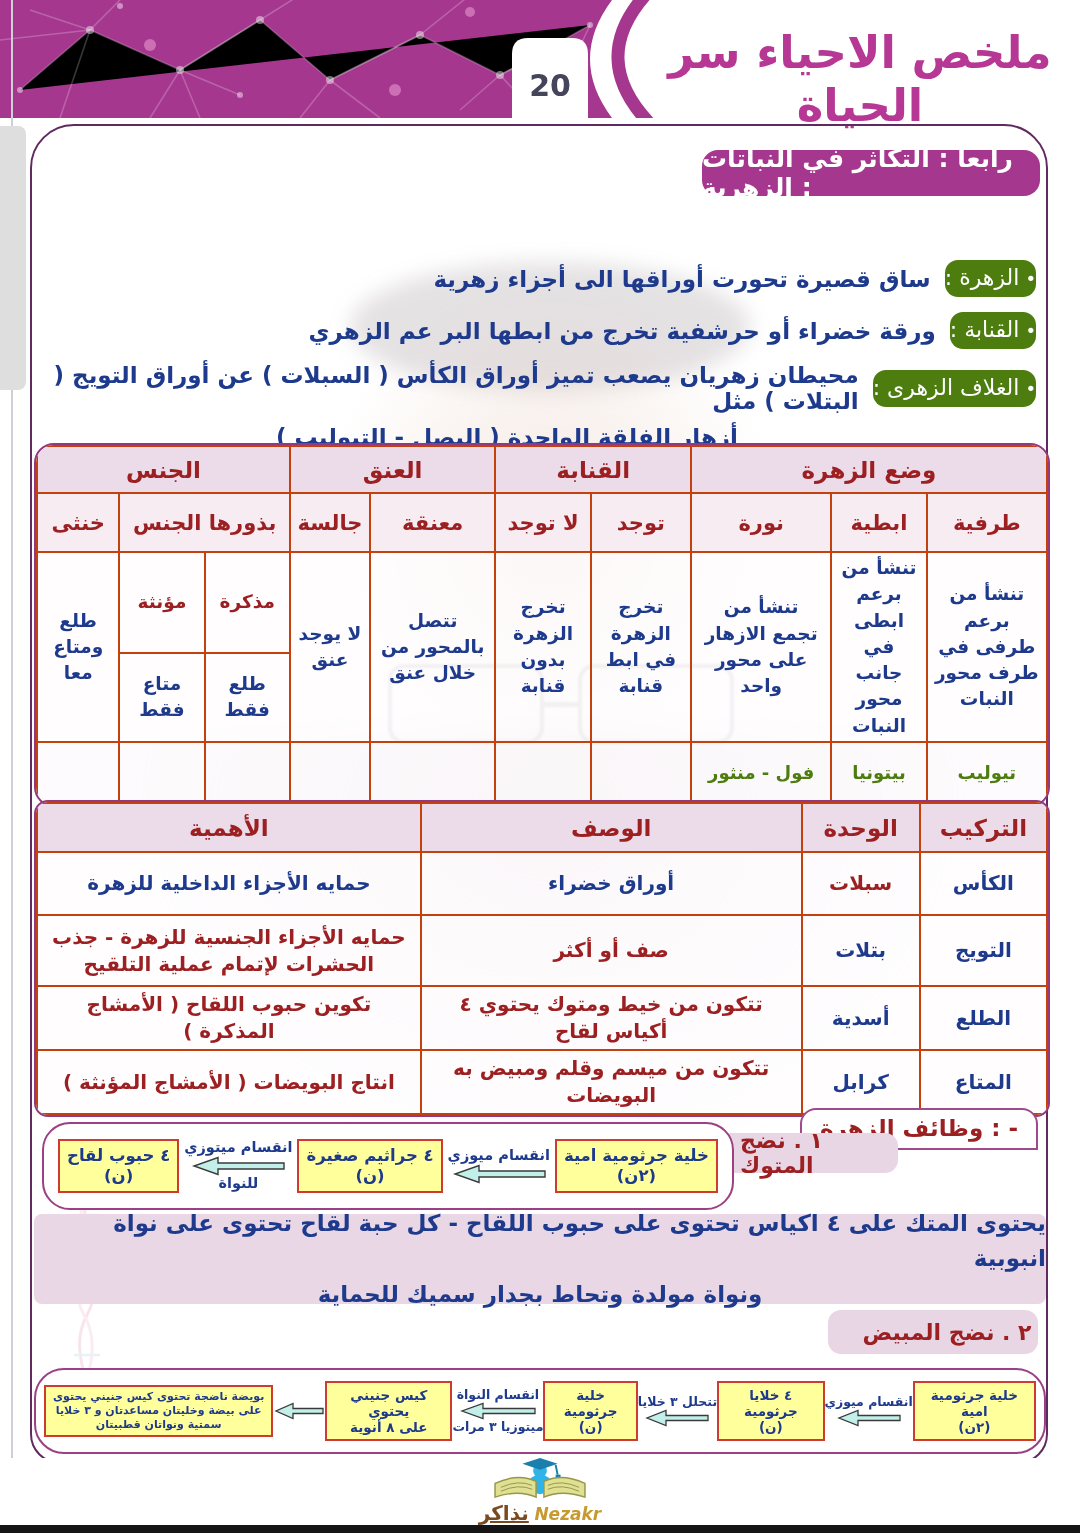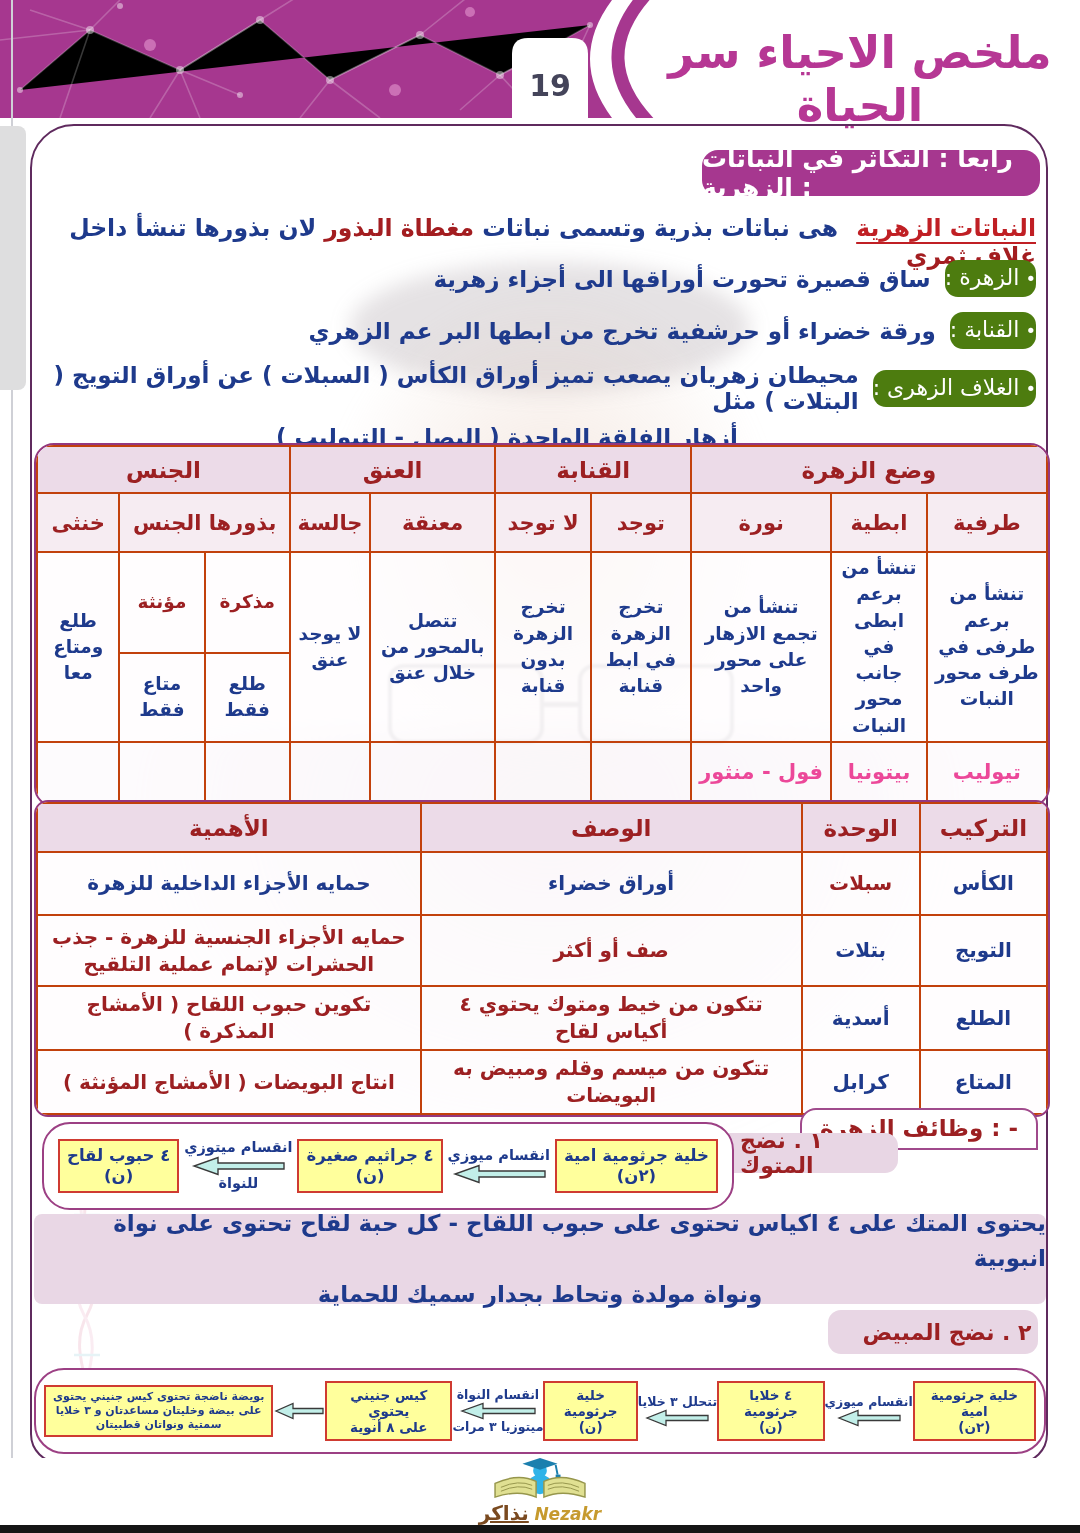--- a/index.html
+++ b/index.html
@@ -51,21 +51,21 @@
   .twrap{position:absolute;left:34px;width:1012px;border:2px solid #94387f;overflow:hidden;
          background:rgba(255,253,254,.55);}
   .t1wrap{top:443px;border-radius:20px;}
   .t2wrap{top:800px;border-radius:14px;}
   table{border-collapse:collapse;width:100%;table-layout:fixed;}
   th,td{border:2px solid #c2410c;text-align:center;vertical-align:middle;font-weight:bold;padding:2px 6px;}
   .t1-groups th{height:41px;font-size:23px;color:#9c2022;background:#ecdbe8;}
   .t1-sub th{height:53px;font-size:21px;color:#9c2022;background:#f6ecf2;}
   .t1-bodyA{height:97px;} .t1-bodyB{height:86px;}
   .t1 td{font-size:18.5px;color:#1e3a8c;line-height:1.42;background:rgba(255,253,254,.45);}
-  .t1-ex td{height:56px;color:#ec4899;font-size:21px;background:rgba(252,248,251,.6);}
+  .t1-ex td{height:56px;color:#4d7c0f;font-size:18px;background:rgba(252,248,251,.6);}
   .red{color:#9c2022 !important;} .navy{color:#1e3a8c !important;}
   .t2 th{height:43px;font-size:23px;color:#9c2022;background:#ecdbe8;}
   .t2 td{font-size:20px;line-height:1.35;background:rgba(255,253,254,.45);padding:4px 12px;}
   .t2 .r1{height:63px;} .t2 .r2{height:71px;} .t2 .r3{height:59px;} .t2 .r4{height:58px;}
   
   .func-heading{position:absolute;right:42px;top:1108px;padding:5px 18px 7px;border:2px solid #a04a8c;
                 border-radius:16px 16px 0 16px;background:#fff;color:#9c2022;font-size:23px;font-weight:bold;}
   .step-pill{position:absolute;background:#e8d6e4;border-radius:13px;color:#9c2022;font-size:22px;
              font-weight:bold;display:flex;align-items:center;justify-content:center;padding-left:28px;}
   .step1{right:182px;top:1133px;width:158px;height:40px;}
@@ -145,38 +145,31 @@
         </g>
         <g fill="rgba(240,170,220,0.5)">
           <circle cx="150" cy="45" r="6"></circle>
             <circle cx="395" cy="90" r="6"></circle>
             <circle cx="470" cy="12" r="5"></circle>
         </g>
       </g>
       <path d="M512,118 L512,54 Q512,38 528,38 L572,38 Q588,38 588,54 L588,118 Z" fill="#ffffff"></path>
       <path d="M648,-8 Q586,59 652,126" fill="none" stroke="#a6378f" stroke-width="13"></path>
     </svg>
-    <div class="page-num">19</div>
+    <div class="page-num">20</div>
     <div class="page-title">ملخص الاحياء سر الحياة</div>
   </div>
 
   <div class="scan-line"></div>
   <div class="scan-strip"></div>
 
   <div class="content-box"></div>
 
   <div class="sec-heading">رابعا : التكاثر في النباتات الزهرية :</div>
 
-  <div class="intro">
-    <span class="term">النباتات الزهرية</span>
-    <span>هى نباتات بذرية وتسمى نباتات</span>
-    <span class="hl">مغطاة البذور</span>
-    <span>لان بذورها تنشأ داخل</span>
-    <span class="hl">غلاف ثمري</span>
-  </div>
 
   <div class="bullets" style="top:260px;">
     <div class="bullet-row">
       <span class="badge"><span class="dot">•</span><span>الزهرة :</span></span>
       <span class="btext">ساق قصيرة تحورت أوراقها الى أجزاء زهرية</span>
     </div>
   </div>
   <div class="bullets" style="top:312px;">
     <div class="bullet-row">
       <span class="badge"><span class="dot">•</span><span>القنابة :</span></span>

